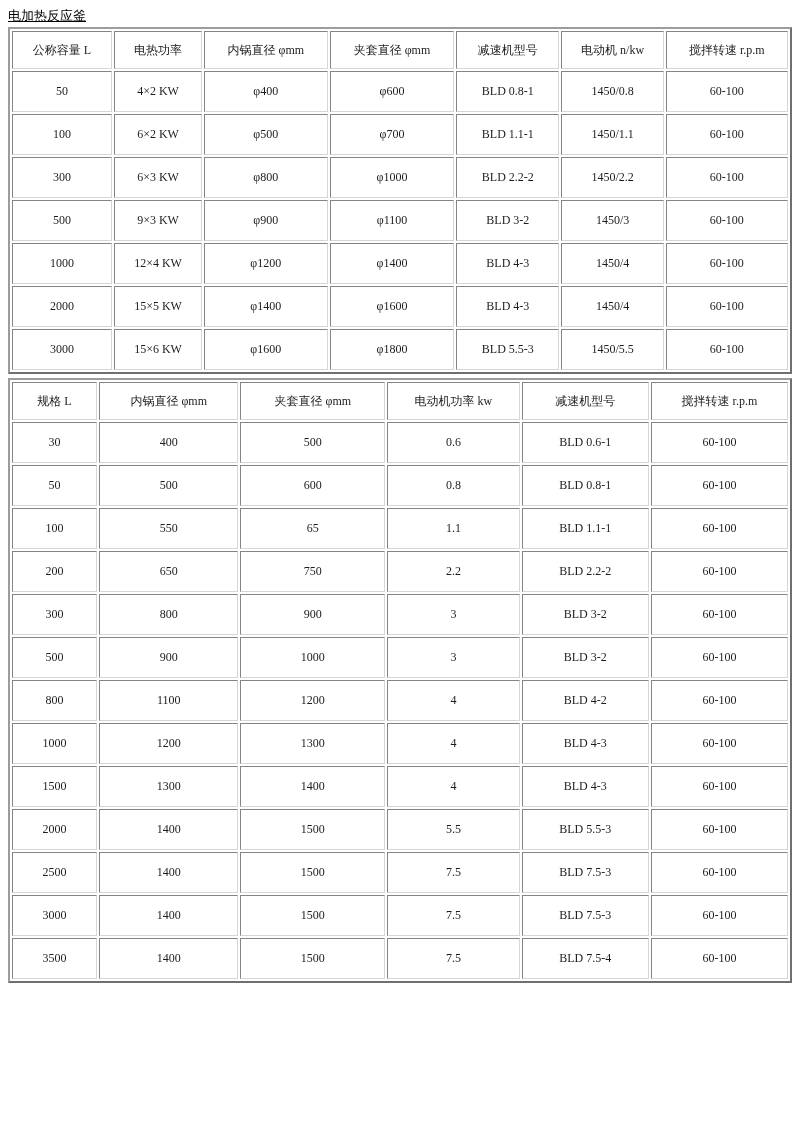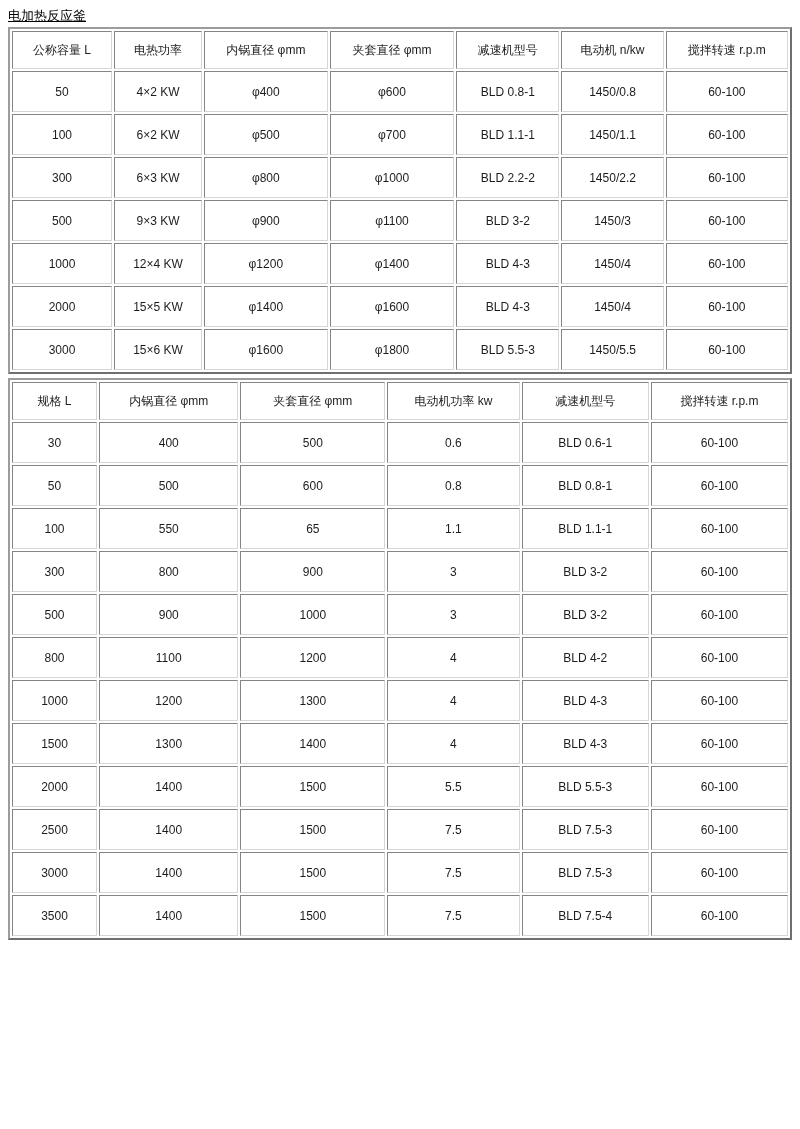--- a/index.html
+++ b/index.html
@@ -9,20 +9,21 @@
     width: 800px;
     height: 1129px;
     overflow: hidden;
     font-family: "Liberation Sans", "DejaVu Sans", sans-serif;
   }
   .page {
     width: 800px;
     height: 1129px;
     padding: 6px 8px 0 8px;
     box-sizing: border-box;
+    font-family: Liberation Serif, serif;
   }
   .tbl-title {
     font-size: 13px;
     color: #000000;
     text-decoration: underline;
     margin: 2px 0 3px 0;
     line-height: 16px;
   }
   table.spec {
     width: 784px;
@@ -187,20 +188,28 @@
           </tr>
           <tr>
             <td>100</td>
             <td>550</td>
             <td>65</td>
             <td>1.1</td>
             <td>BLD 1.1-1</td>
             <td>60-100</td>
           </tr>
           <tr>
+            <td>200</td>
+            <td>650</td>
+            <td>750</td>
+            <td>2.2</td>
+            <td>BLD 2.2-2</td>
+            <td>60-100</td>
+          </tr>
+          <tr>
             <td>300</td>
             <td>800</td>
             <td>900</td>
             <td>3</td>
             <td>BLD 3-2</td>
             <td>60-100</td>
           </tr>
           <tr>
             <td>500</td>
             <td>900</td>

